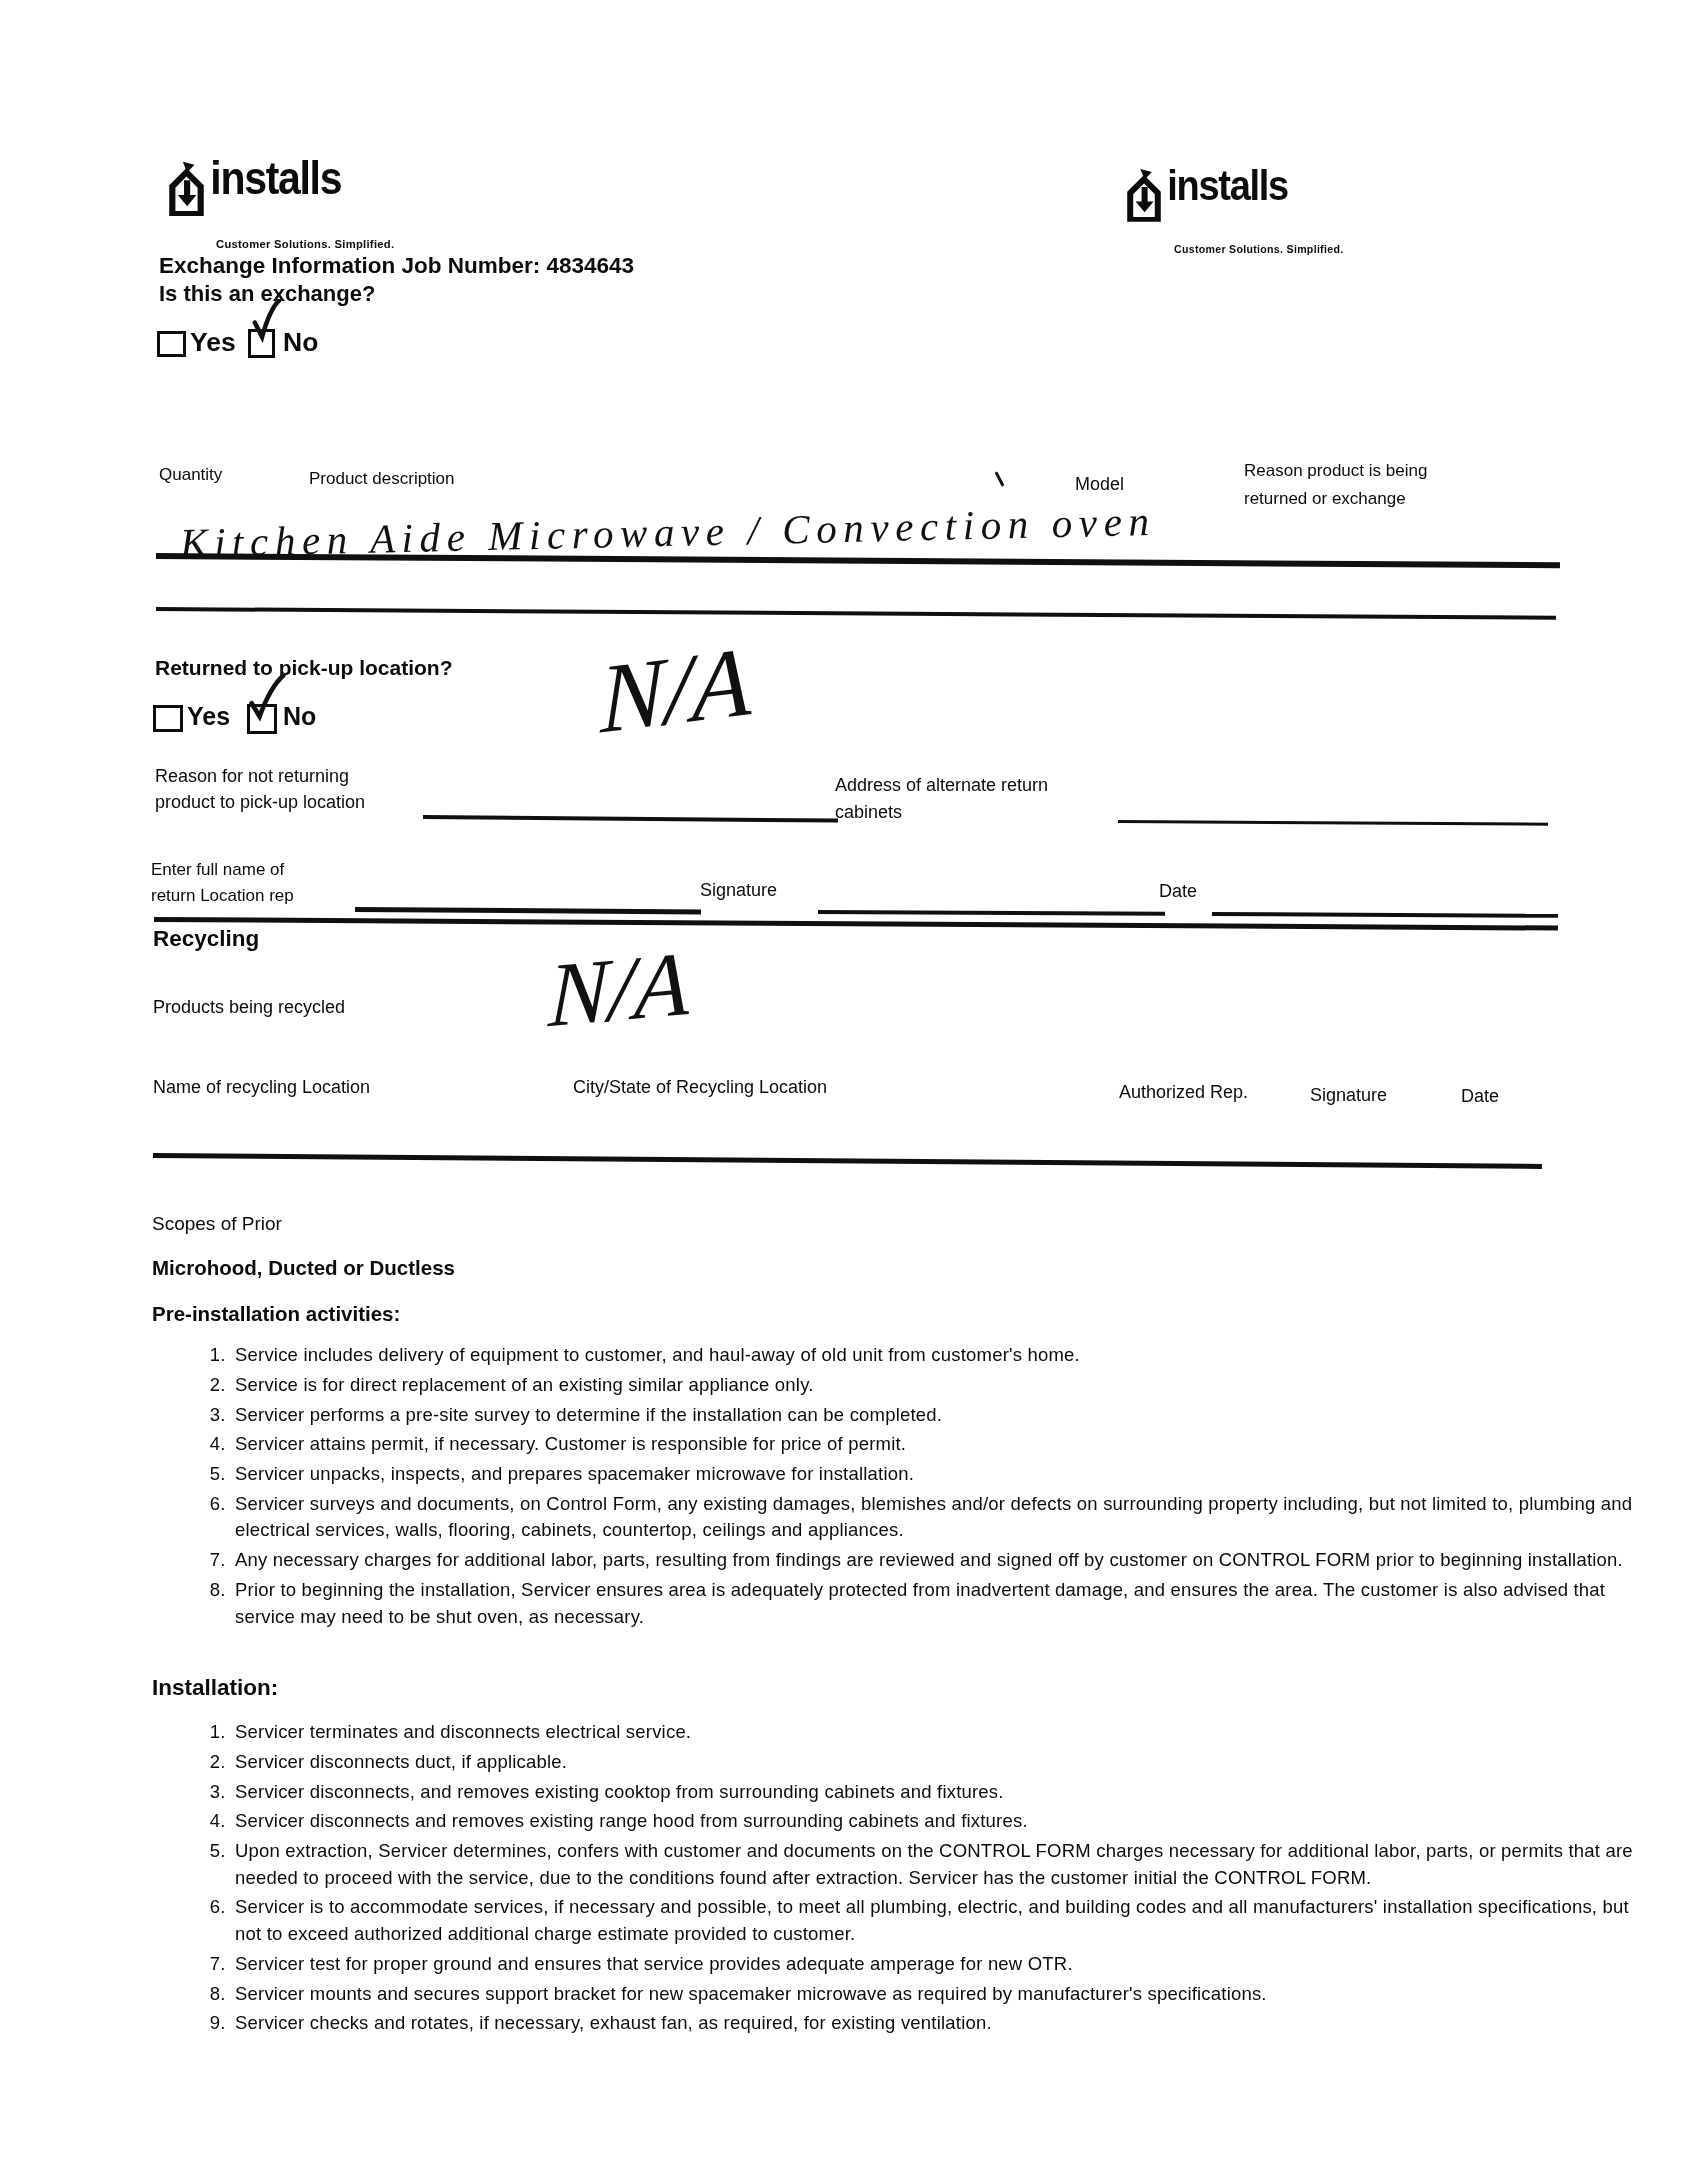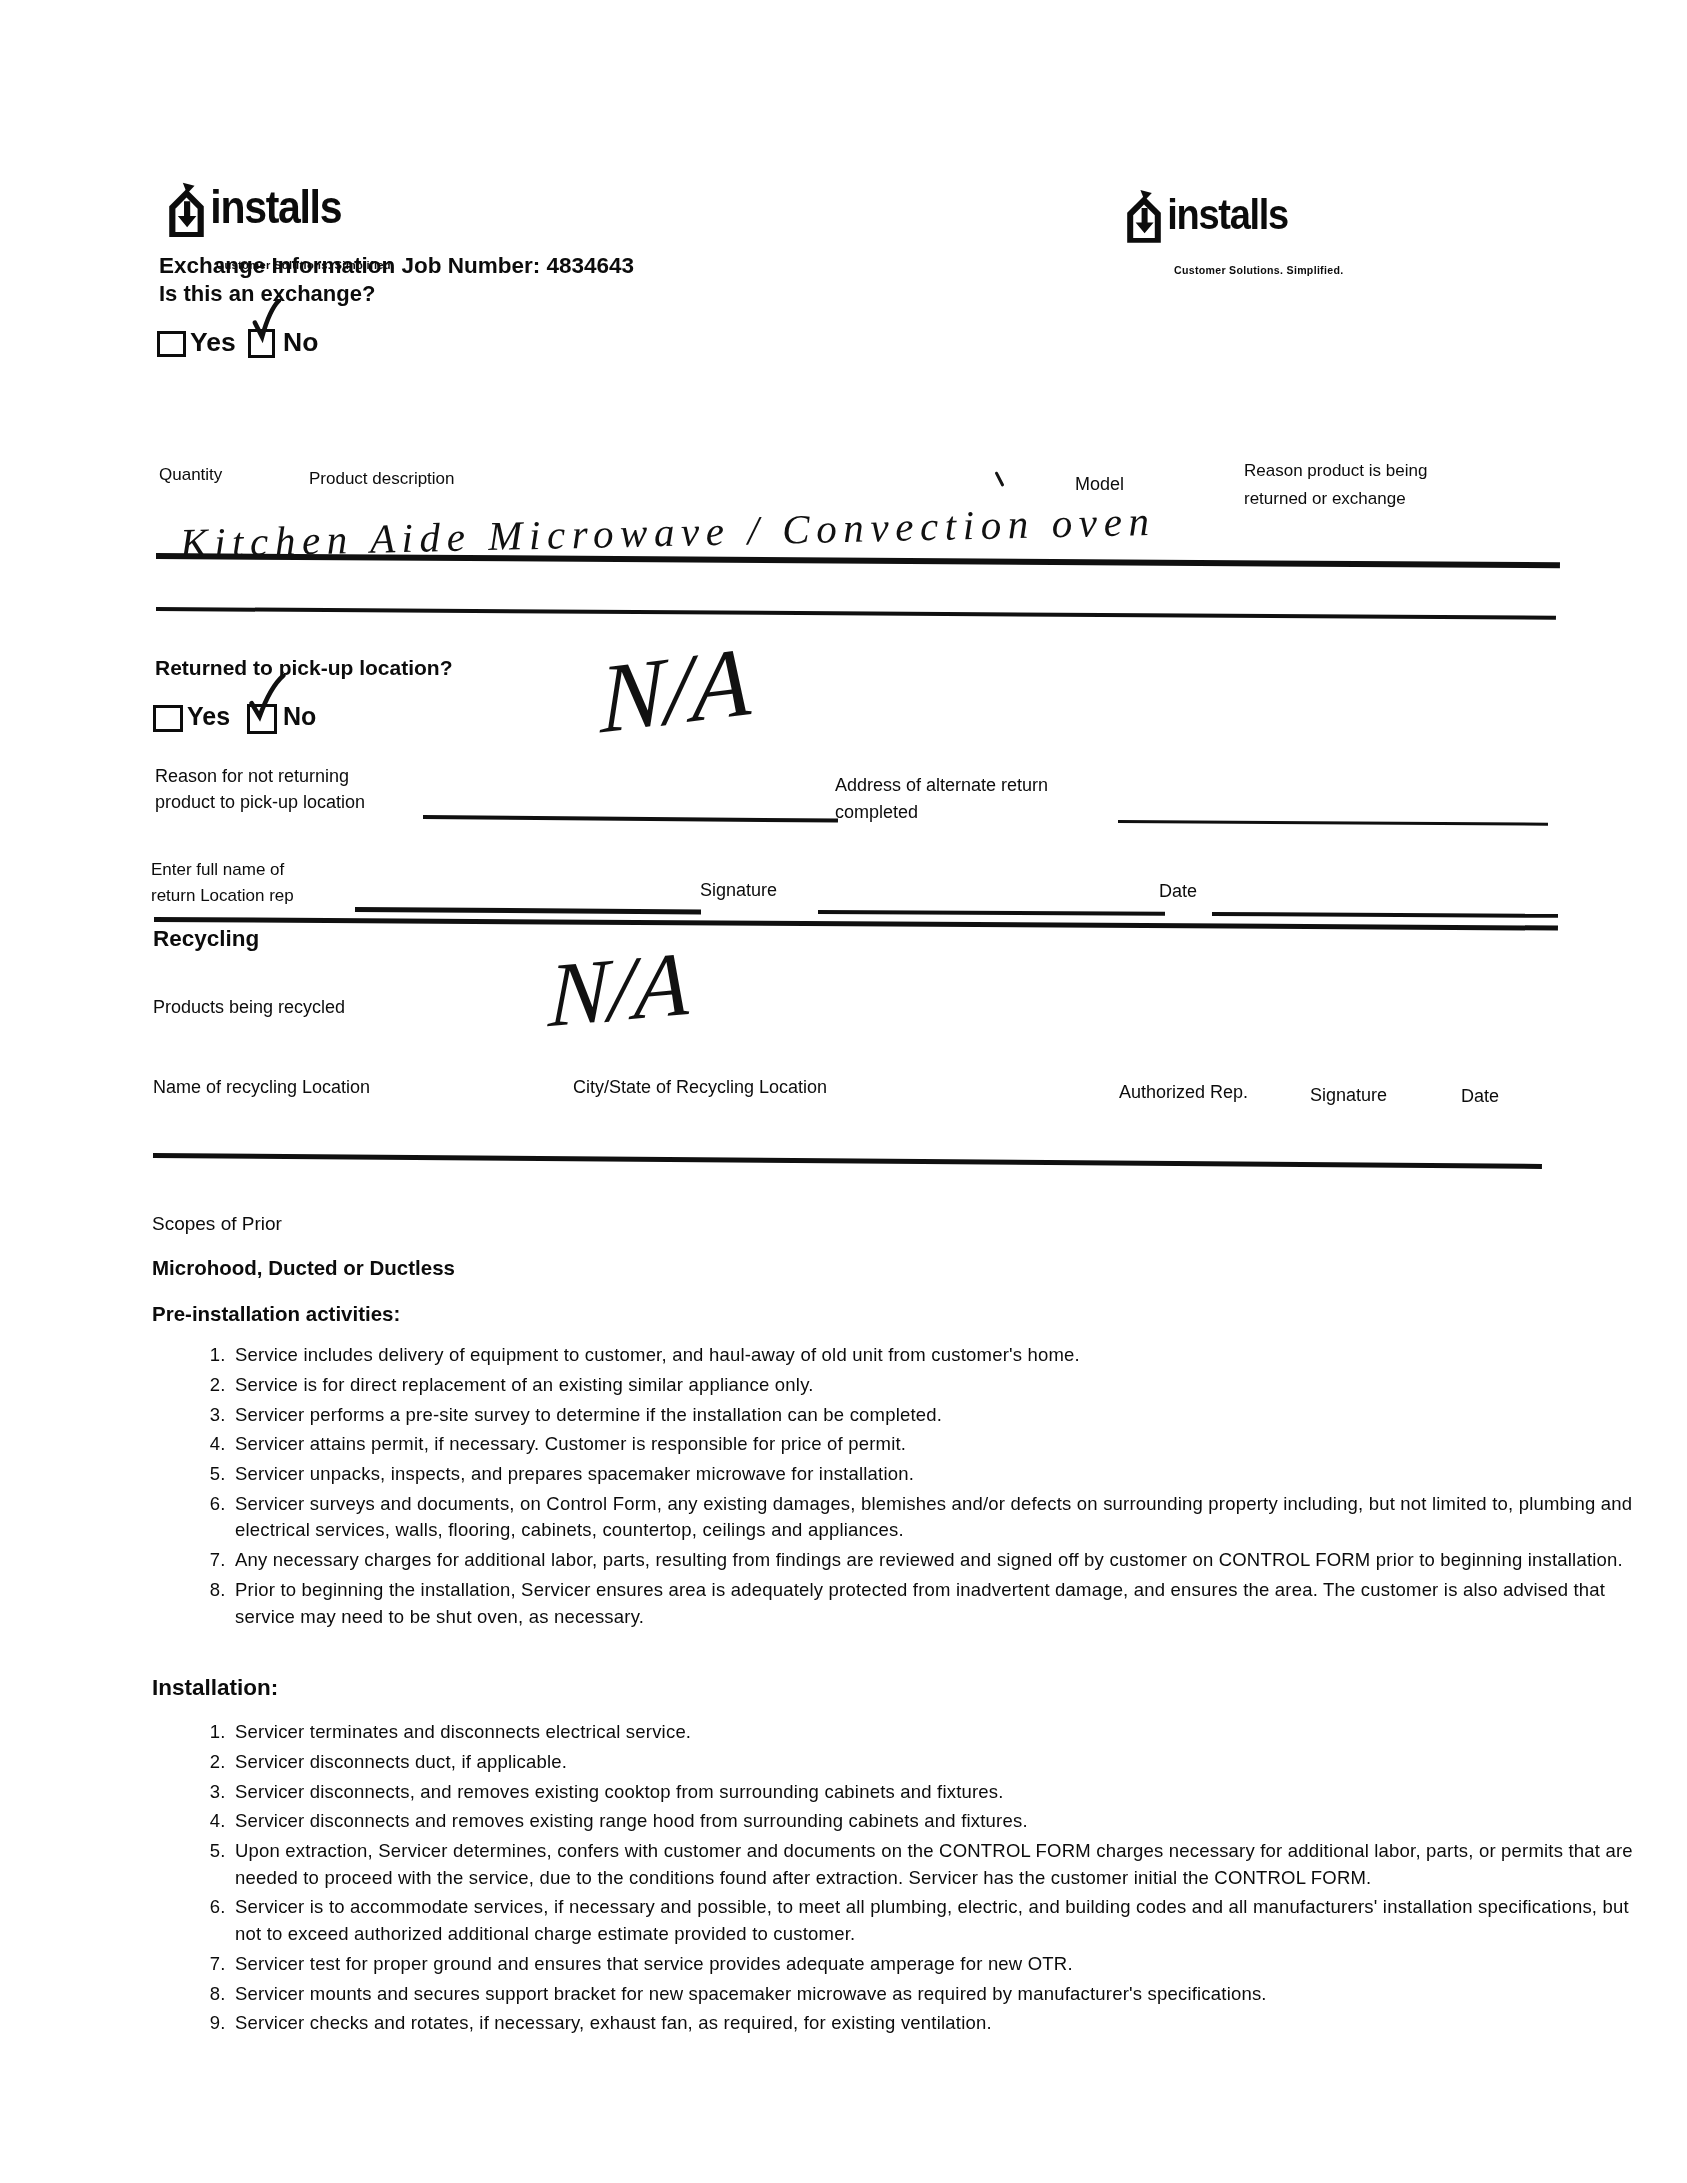--- a/index.html
+++ b/index.html
@@ -3,21 +3,21 @@
 <meta charset="utf-8">
 <style>
   html,body{margin:0;padding:0;background:#ffffff;}
   .page{
     position:relative; width:1687px; height:2183px; background:#ffffff;
     font-family:"Liberation Sans", sans-serif; color:#0c0c0c; overflow:hidden;
   }
   .abs{position:absolute;}
   
   .logo{display:flex; flex-direction:column;}
-  .logo-row{display:flex; align-items:center;margin-top:21px;}
+  .logo-row{display:flex; align-items:flex-start;}
   .brand{
     font-weight:bold; font-size:41px; letter-spacing:-1.3px; line-height:1;
     transform:scaleY(1.12); transform-origin:bottom left; margin-left:5.3px;
   }
   .tagline{font-weight:bold; font-size:11.2px; letter-spacing:0.3px; margin-left:48px; margin-top:20px;}
   
   .rule{position:absolute; background:#101010; transform-origin:left center;}
   
   .cb{position:absolute; border:3.3px solid #0c0c0c; background:#fff;}
   .cb-label{position:absolute; font-weight:bold; font-size:26.5px; line-height:1;}
@@ -103,21 +103,21 @@
     <path d="M4 44 L16 64 C 24 42 36 16 52 2" stroke="#101010" stroke-width="7" fill="none" stroke-linecap="round"></path>
   </svg>
 
   <div class="hw hw-na1" style="left:599px; top:634px;">N/A</div>
 
   <div class="lbl" style="left:155px; top:765px;">Reason for not returning</div>
   <div class="lbl" style="left:155px; top:791px;">product to pick-up location</div>
   <div class="rule" style="left:423px; top:815px; width:415px; height:4px; transform:rotate(0.5deg);"></div>
 
   <div class="lbl" style="left:835px; top:774px;">Address of alternate return</div>
-  <div class="lbl" style="left:835px; top:801px;">completed</div>
+  <div class="lbl" style="left:835px; top:801px;">cabinets</div>
   <div class="rule" style="left:1118px; top:820px; width:430px; height:3.3px; transform:rotate(0.35deg);"></div>
 
   <div class="lbl lbl-sm" style="left:151px; top:859px;">Enter full name of</div>
   <div class="lbl lbl-sm" style="left:151px; top:885px;">return Location rep</div>
   <div class="lbl" style="left:700px; top:879px;">Signature</div>
   <div class="lbl" style="left:1159px; top:880px;">Date</div>
 
   <div class="rule" style="left:355px; top:907px; width:346px; height:4.6px; transform:rotate(0.4deg);"></div>
   <div class="rule" style="left:818px; top:910px; width:347px; height:4px; transform:rotate(0.3deg);"></div>
   <div class="rule" style="left:1212px; top:912px; width:346px; height:4px; transform:rotate(0.3deg);"></div>

